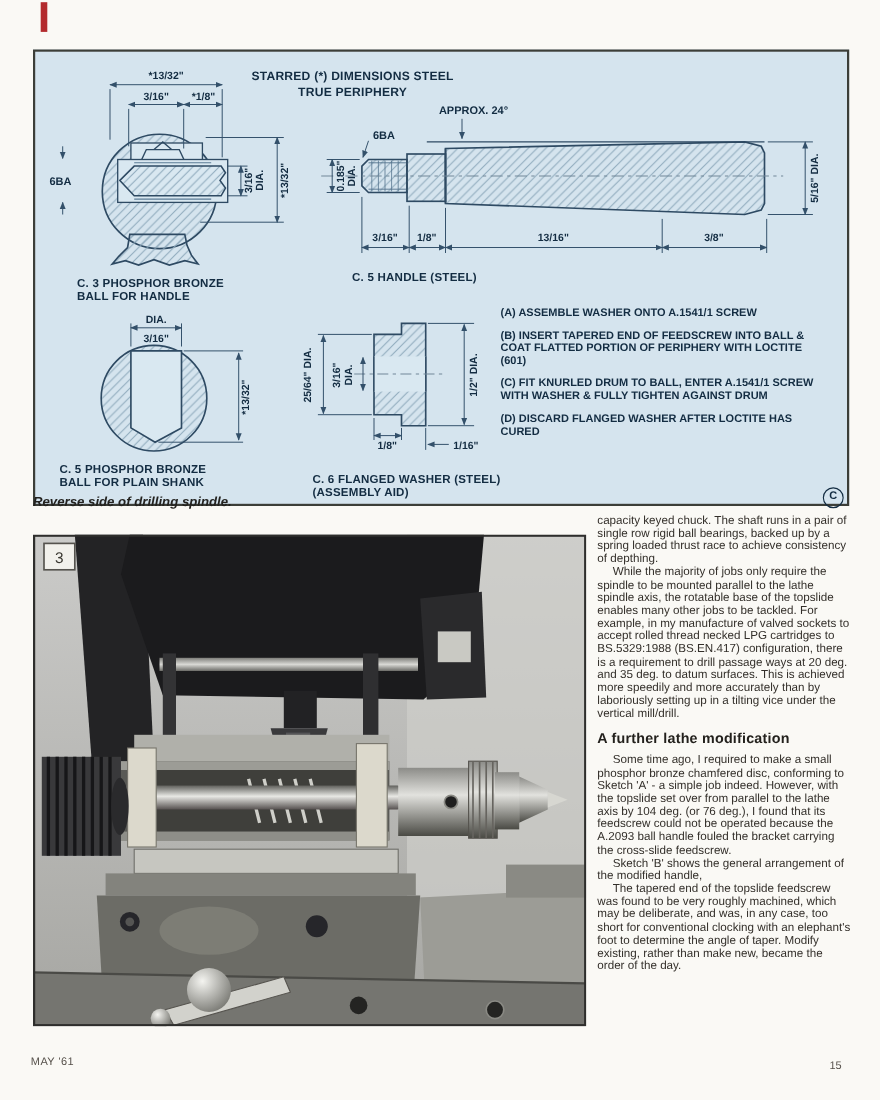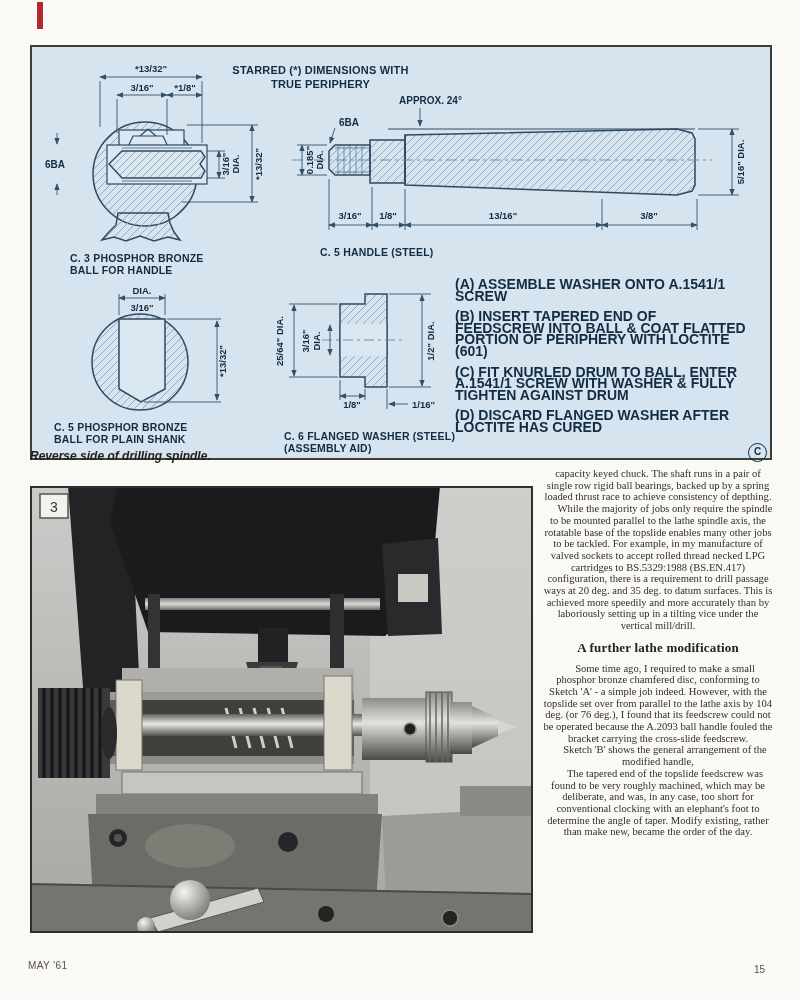--- a/index.html
+++ b/index.html
@@ -10,28 +10,28 @@
   
   .panel{left:30px;top:45px;width:742px;height:415px;background:#d5e4ee;border:2px solid #3c3e38;box-sizing:border-box;}
   .panel svg{position:absolute;left:0;top:0;}
   .panel .txt{position:absolute;color:#132c42;font-weight:bold;}
   .hdr{left:186px;top:17px;width:205px;font-size:11px;line-height:13.5px;text-align:center;letter-spacing:.2px;}
   .cap{font-size:10.5px;line-height:12px;text-align:left;letter-spacing:.2px;}
   .cap-c3{left:38px;top:205px;width:168px;}
   .cap-c4{left:288px;top:199px;width:220px;text-align:left;}
   .cap-c5{left:22px;top:374px;width:186px;}
   .cap-c6{left:252px;top:383px;width:192px;}
-  .steps{left:423px;top:232px;width:292px;font-size:14px;line-height:11.6px;}
+  .steps{left:423px;top:232px;width:292px;font-size:10px;line-height:11.6px;}
   .steps p{margin:0 0 9px 0;}
   .copy{left:716px;top:396px;width:17px;height:17px;border:1.6px solid #132c42;border-radius:50%;font-size:10px;line-height:16px;text-align:center;}
   
   .photo-cap{left:30px;top:449px;color:#23221f;font-weight:bold;font-style:italic;font-size:12px;}
   .photo{left:30px;top:486px;width:503px;height:447px;margin:0;}
   
-  .article{left:543px;top:468px;width:230px;color:#332f2a;font-size:10.6px;line-height:11.7px;text-align:center;font-family:Liberation Serif, serif;}
+  .article{left:543px;top:468px;width:230px;color:#332f2a;font-size:10.6px;line-height:11.7px;text-align:left;}
   .article p{margin:0;text-indent:14px;}
   .article p.no-indent{text-indent:0;}
   .article h3{margin:10px 0 9px 0;font-size:13px;color:#23211d;letter-spacing:.2px;}
   
   .footer-left{left:28px;top:960px;font-size:10px;color:#55504a;letter-spacing:.4px;}
   .footer-right{left:754px;top:964px;font-size:10px;color:#55504a;}
   svg text{font-family:"Liberation Sans",sans-serif;}
 </style>
 </head>
 <body>
@@ -154,21 +154,21 @@
       <text x="251" y="294" transform="rotate(-90 251 294)">25/64" DIA.</text>
       <text x="277" y="294" transform="rotate(-90 277 294)">3/16"</text>
       <text x="288" y="294" transform="rotate(-90 288 294)">DIA.</text>
       <text x="402" y="294" transform="rotate(-90 402 294)">1/2" DIA.</text>
       <text x="320" y="361">1/8"</text>
       <text x="380" y="361" text-anchor="start">1/16"</text>
     </g>
   </svg>
 
   <div class="txt hdr">
-    <div>STARRED (*) DIMENSIONS WITH</div>
+    <div>STARRED (*) DIMENSIONS STEEL</div>
     <div>TRUE PERIPHERY</div>
   </div>
 
   <div class="txt cap cap-c3">
     <div>C. 3 PHOSPHOR BRONZE</div>
     <div>BALL FOR HANDLE</div>
   </div>
   <div class="txt cap cap-c4">C. 5 HANDLE (STEEL)</div>
   <div class="txt cap cap-c5">
     <div>C. 5 PHOSPHOR BRONZE</div>

